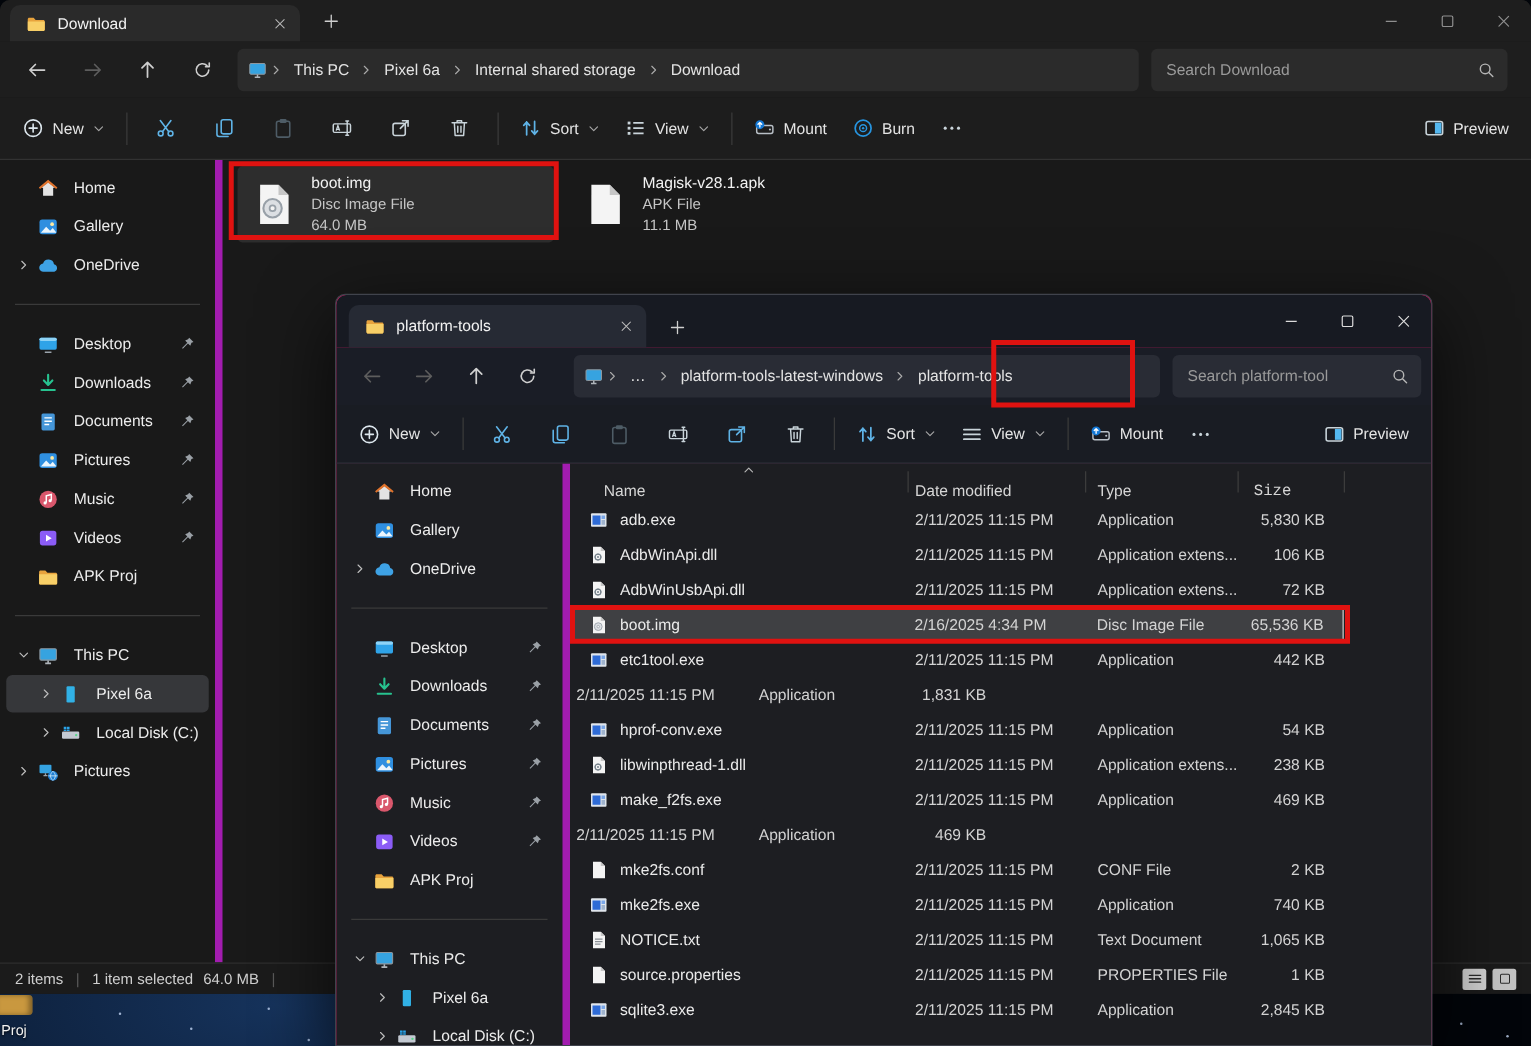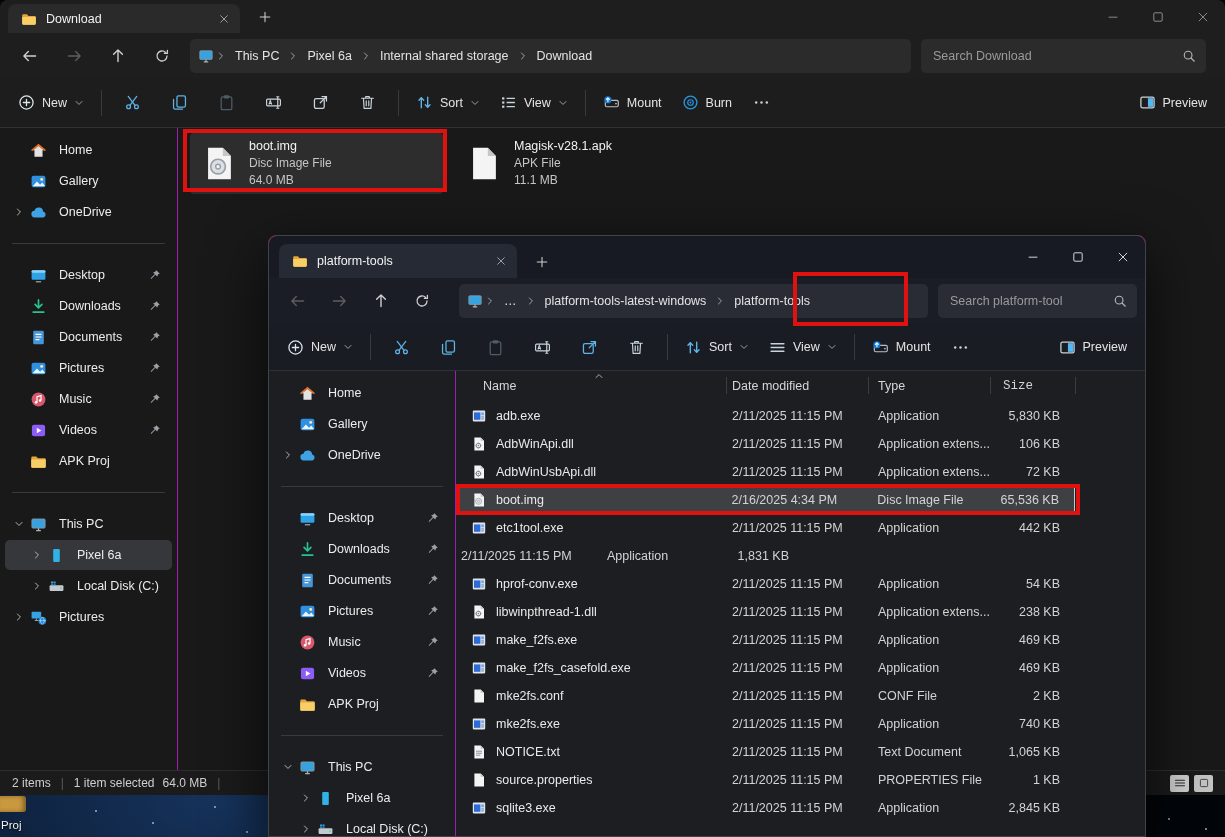--- a/index.html
+++ b/index.html
@@ -64,21 +64,21 @@
     color:#e4e4e4;font-size:12.5px;white-space:nowrap;}
   .tbtn.icOnly{width:47px;justify-content:center;padding:0;}
   .tsep{width:1px;height:26px;background:#3a3a3a;margin:0 7px;flex:0 0 1px;}
   .tchev{color:#a5a5a5;}
   .cBlue{color:#5fb3e6;} .cDim{color:#4e5c66;} .cLight{color:#c9d4da;} .cWhite{color:#dde7ee;}
   .spacer{flex:1;}
 
   .wbody{display:flex;position:relative;}
   .back .wbody{height:642px;background:#191919;}
   .front .wbody{height:467px;background:#1d1e22;}
-  .sidebar{position:relative;padding-top:6px;overflow:hidden;border-right:1px solid #a21caf;text-align:right;}
+  .sidebar{position:relative;padding-top:6px;overflow:hidden;border-right:6px solid #a21caf;text-align:right;}
   .back .sidebar{flex:0 0 178px;}
   .front .sidebar{flex:0 0 187px;}
   .sb-item{display:flex;align-items:center;height:30px;margin:1px 5px;border-radius:5px;padding:0 3px;}
   .sb-item.sel{background:#36373a;}
   .sb-chev{width:22px;display:flex;justify-content:center;color:#bdbdbd;flex:0 0 22px;}
   .sb-ind{flex:0 0 18px;}
   .sb-ic{flex:0 0 17px;margin-right:12px;}
   .sb-label{font-size:12.5px;color:#ececec;white-space:nowrap;}
   .sb-pin{margin-left:auto;margin-right:8px;color:#9aa0a6;}
   .sb-div{height:1px;background:#3a3a3a;margin:16px 12px;}
@@ -97,21 +97,21 @@
   .st-sep{color:#5a5a5a;margin:0 10px;}
   .st-size{margin-left:8px;}
   .viewtoggles{margin-left:auto;display:flex;gap:5px;}
   .vt{width:19px;height:17px;border-radius:2px;background:#cfcfcf;display:flex;align-items:center;
     justify-content:center;color:#2b2b2b;}
   .vt.alt{background:#c4c4c4;}
 
   
   .list{flex:1;position:relative;font-size:12.5px;}
   .lhead{display:flex;height:29px;align-items:center;color:#d6d6d6;position:relative;}
-  .hc{position:relative;height:100%;display:flex;align-items:center;}
+  .hc{position:relative;height:100%;display:flex;align-items:flex-end;}
   .hc::after{content:"";position:absolute;right:0;top:6px;height:17px;width:1px;background:#3c3c3c;}
   .hc.name{width:271px;padding-left:27px;}
   .hc.date{width:142px;padding-left:5px;}
   .hc.type{width:122px;padding-left:9px;}
   .hc.size{width:85px;padding-left:12px;font-family:Liberation Mono, monospace;}
   .sort-caret{position:absolute;top:0;left:138px;color:#b5b5b5;transform:rotate(180deg);}
   .rows{position:absolute;top:31px;left:0;right:0;}
   .row{display:flex;align-items:center;height:28px;color:#dcdcdc;}
   .row.sel{background:#3f4043;outline:1px solid #c7c7c7;outline-offset:-1px;border-radius:2px;
     margin-right:70px;}
@@ -1147,26 +1147,20 @@
        <svg class="ic16 fic" aria-hidden="true">
                   <use href="#i-exe"></use>
                 </svg>
                 <span>make_f2fs.exe</span>
      </span>
      <span class="c-date">2/11/2025 11:15 PM</span>
      <span class="c-type">Application</span>
      <span class="c-size">469 KB</span>
    </div>
             <div class="row">
-     <span class="c-name">
-       <svg class="ic16 fic" aria-hidden="true">
-                  <use href="#i-exe"></use>
-                </svg>
-                <span>make_f2fs_casefold.exe</span>
-     </span>
      <span class="c-date">2/11/2025 11:15 PM</span>
      <span class="c-type">Application</span>
      <span class="c-size">469 KB</span>
    </div>
             <div class="row">
      <span class="c-name">
        <svg class="ic16 fic" aria-hidden="true">
                   <use href="#i-page"></use>
                 </svg>
                 <span>mke2fs.conf</span>

